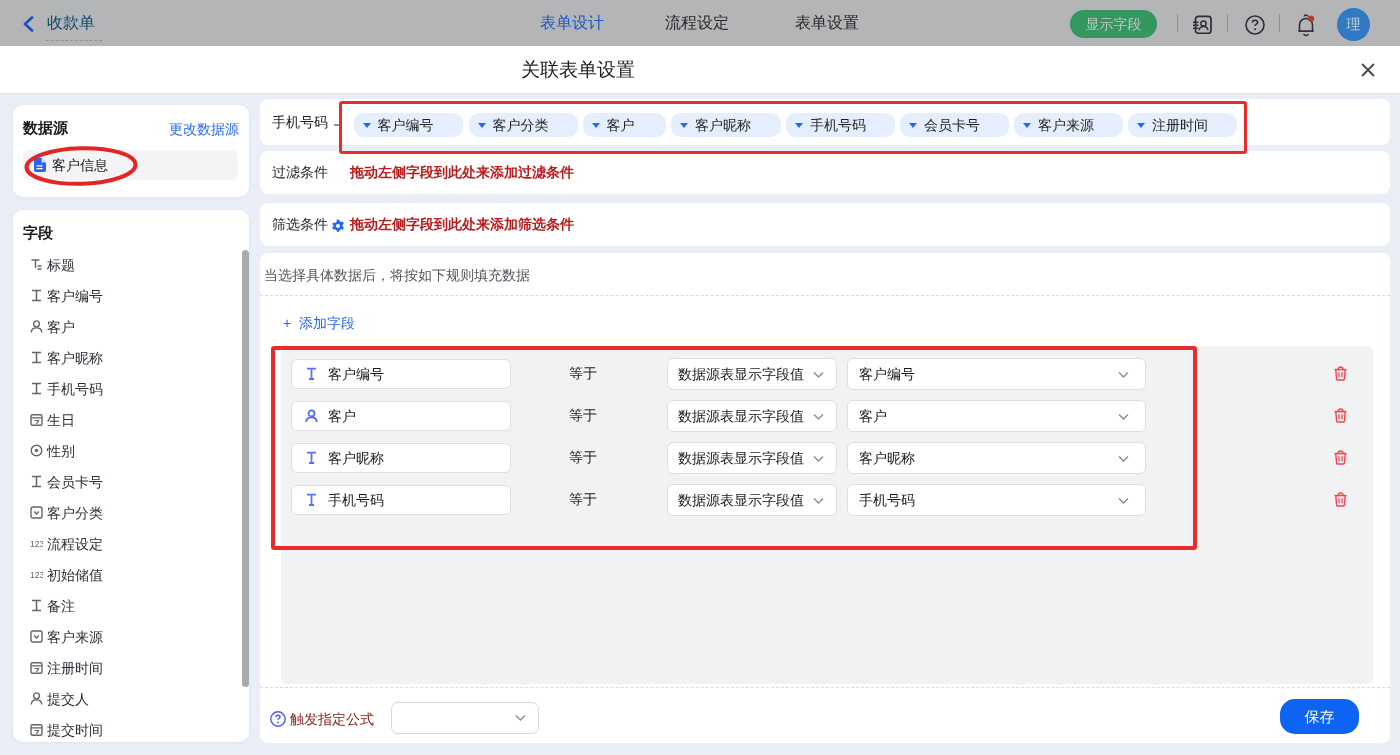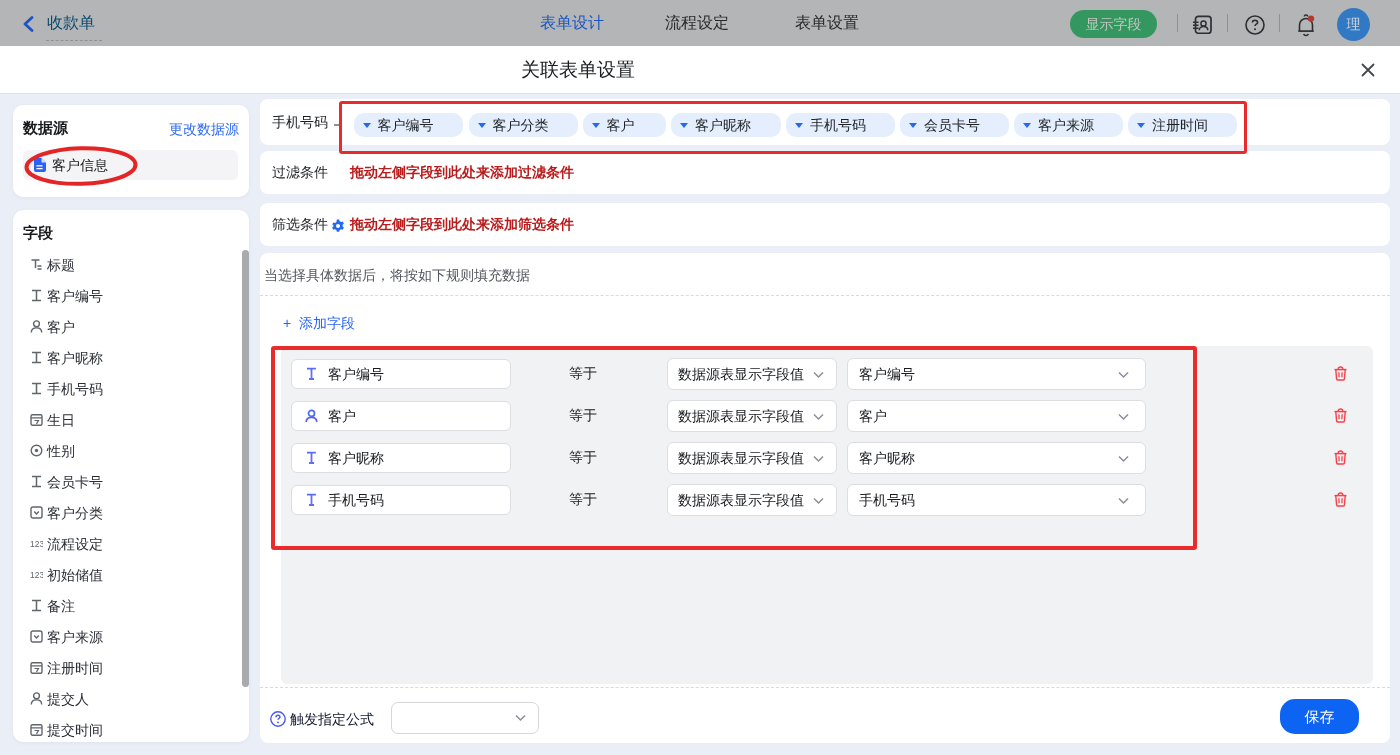--- a/index.html
+++ b/index.html
@@ -330,19 +330,19 @@
       <path d="M5.9 6.2 L6.1 11.3 M9.1 6.2 L8.9 11.3" stroke="#f5414b" stroke-width="1.3"></path>
     </svg></div>
 <div class="redbox abs" style="left:271px;top:346px;width:926px;height:204px;border-width:4px"></div>
 
 <div class="dash abs" style="top:687px"></div>
 <svg class="abs" style="left:270px;top:711px" width="16" height="16" viewBox="0 0 16 16">
   <circle cx="8" cy="8" r="7.2" fill="none" stroke="#4a5af0" stroke-width="1.4"></circle>
   <path d="M6 6.2 c0-1.2 0.9-1.9 2-1.9 s2 0.7 2 1.8 c0 1.3-2 1.3-2 2.7" fill="none" stroke="#4a5af0" stroke-width="1.4"></path>
   <circle cx="8" cy="11.4" r="0.9" fill="#4a5af0"></circle>
 </svg>
-<div class="abs" style="left:290px;top:691px;height:56px;line-height:56px;font-size:14px;color:#0f172a">触发指定公式</div>
+<div class="abs" style="left:290px;top:691px;height:56px;line-height:56px;font-size:14px;color:#7f1d1d">触发指定公式</div>
 <div id="fdd" class="abs">
     <svg style="position:absolute;right:12px;top:11px" width="11" height="8" viewBox="0 0 11 8">
       <path d="M1 1.5 L5.5 6 L10 1.5" fill="none" stroke="#8a8f98" stroke-width="1.5"></path>
     </svg>
   </div>
 <div id="savebtn" class="abs">保存</div>
 
 </body></html>

